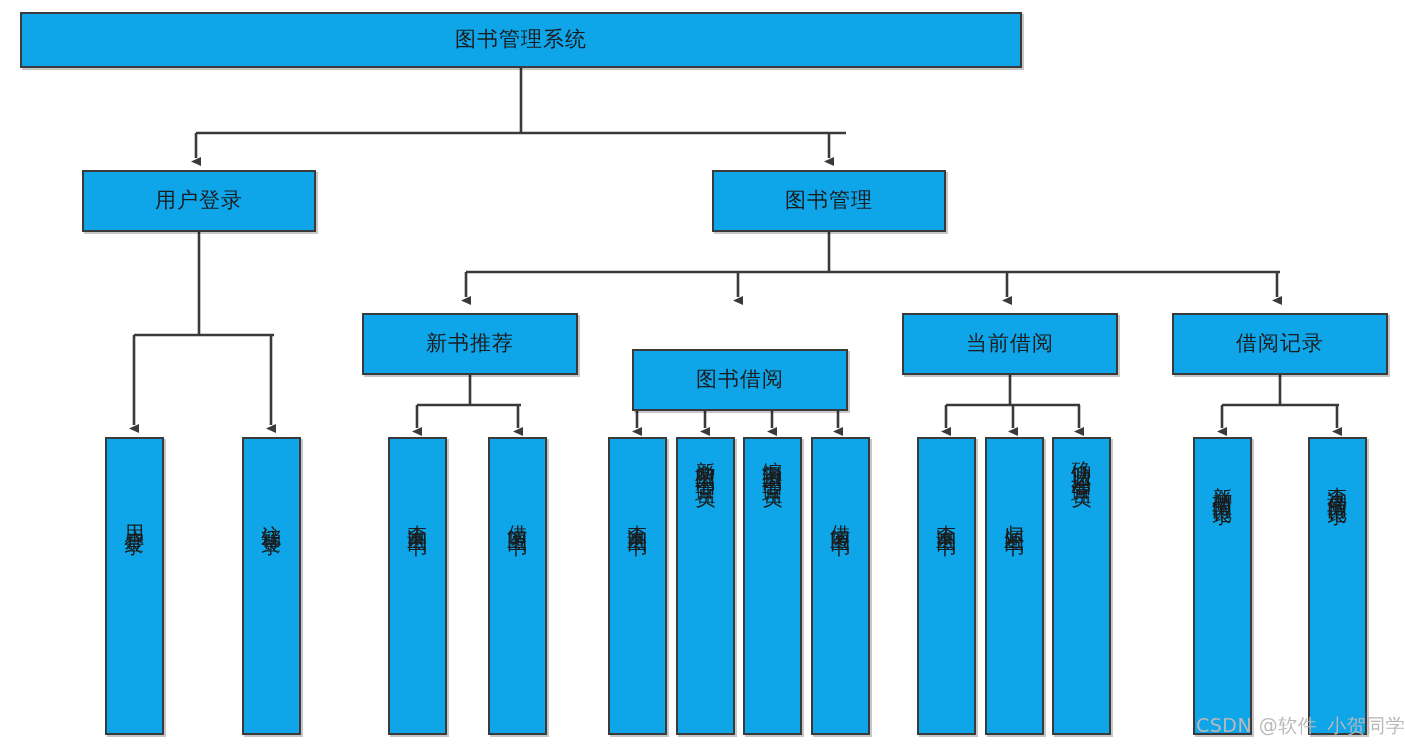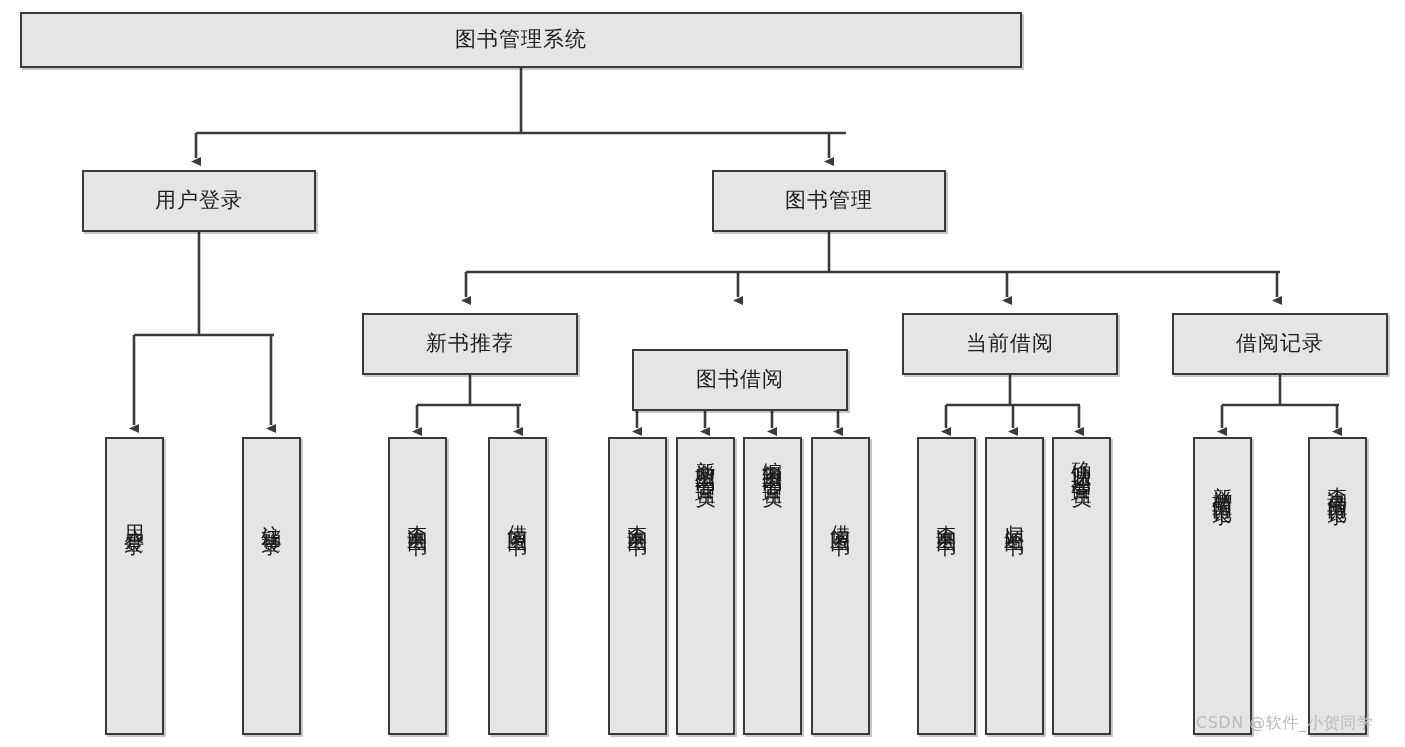--- a/index.html
+++ b/index.html
@@ -22,21 +22,21 @@
   #diagram-svg {
     position: absolute;
     left: 0;
     top: 0;
     width: 1405px;
     height: 747px;
   }
   .node-box {
     position: absolute;
     box-sizing: border-box;
-    background: #e5e5e5;
+    background: #0ea5e9;
     border: 2px solid #3a3a3a;
     display: flex;
     align-items: center;
     justify-content: center;
     box-shadow: 2px 2px 0 rgba(0,0,0,0.22);
   }
   .node-label {
     color: #1b1b1b;
     font-size: 21px;
     line-height: 1.12;
@@ -51,21 +51,21 @@
   .node-box.vertical .node-label {
     writing-mode: vertical-rl;
     text-orientation: upright;
     letter-spacing: 4px;
     font-size: 20px;
     white-space: nowrap;
   }
   .watermark {
     position: absolute;
     color: #b9b9b9;
-    font-size: 16px;
+    font-size: 19px;
     letter-spacing: 0.5px;
     white-space: nowrap;
     font-family: "DejaVu Sans", "Liberation Sans", sans-serif;
   }
 </style>
 </head>
 <body>
 
 <div id="diagram-root">
 

